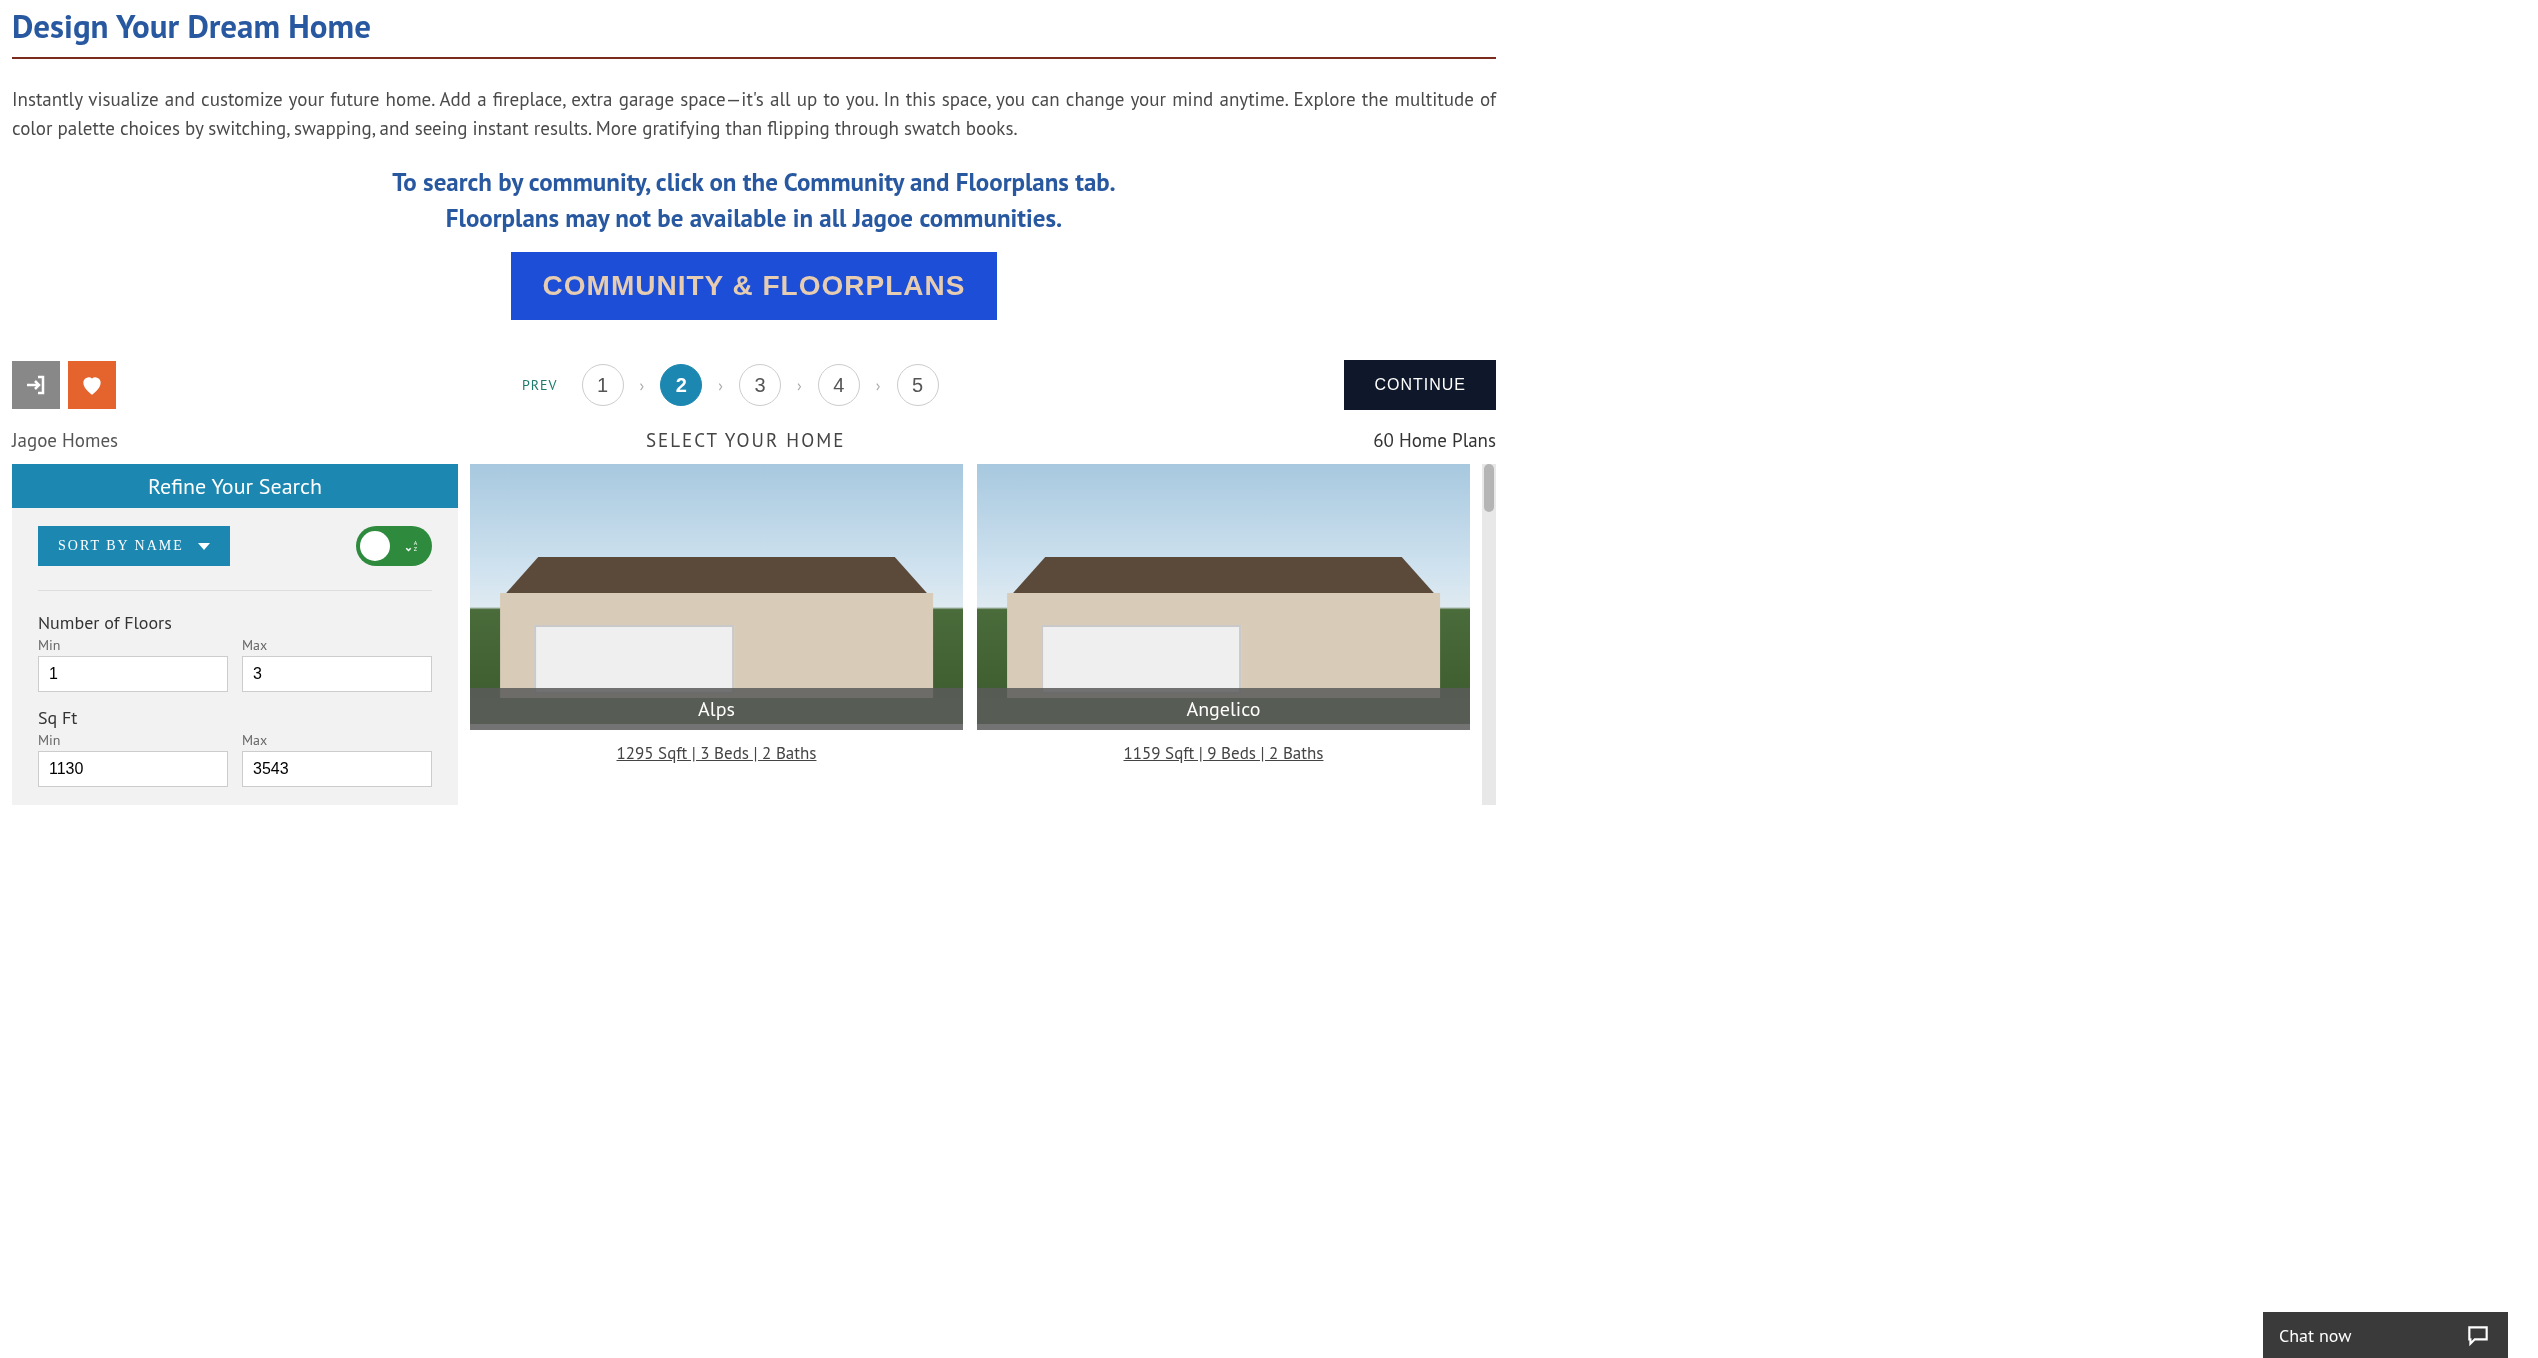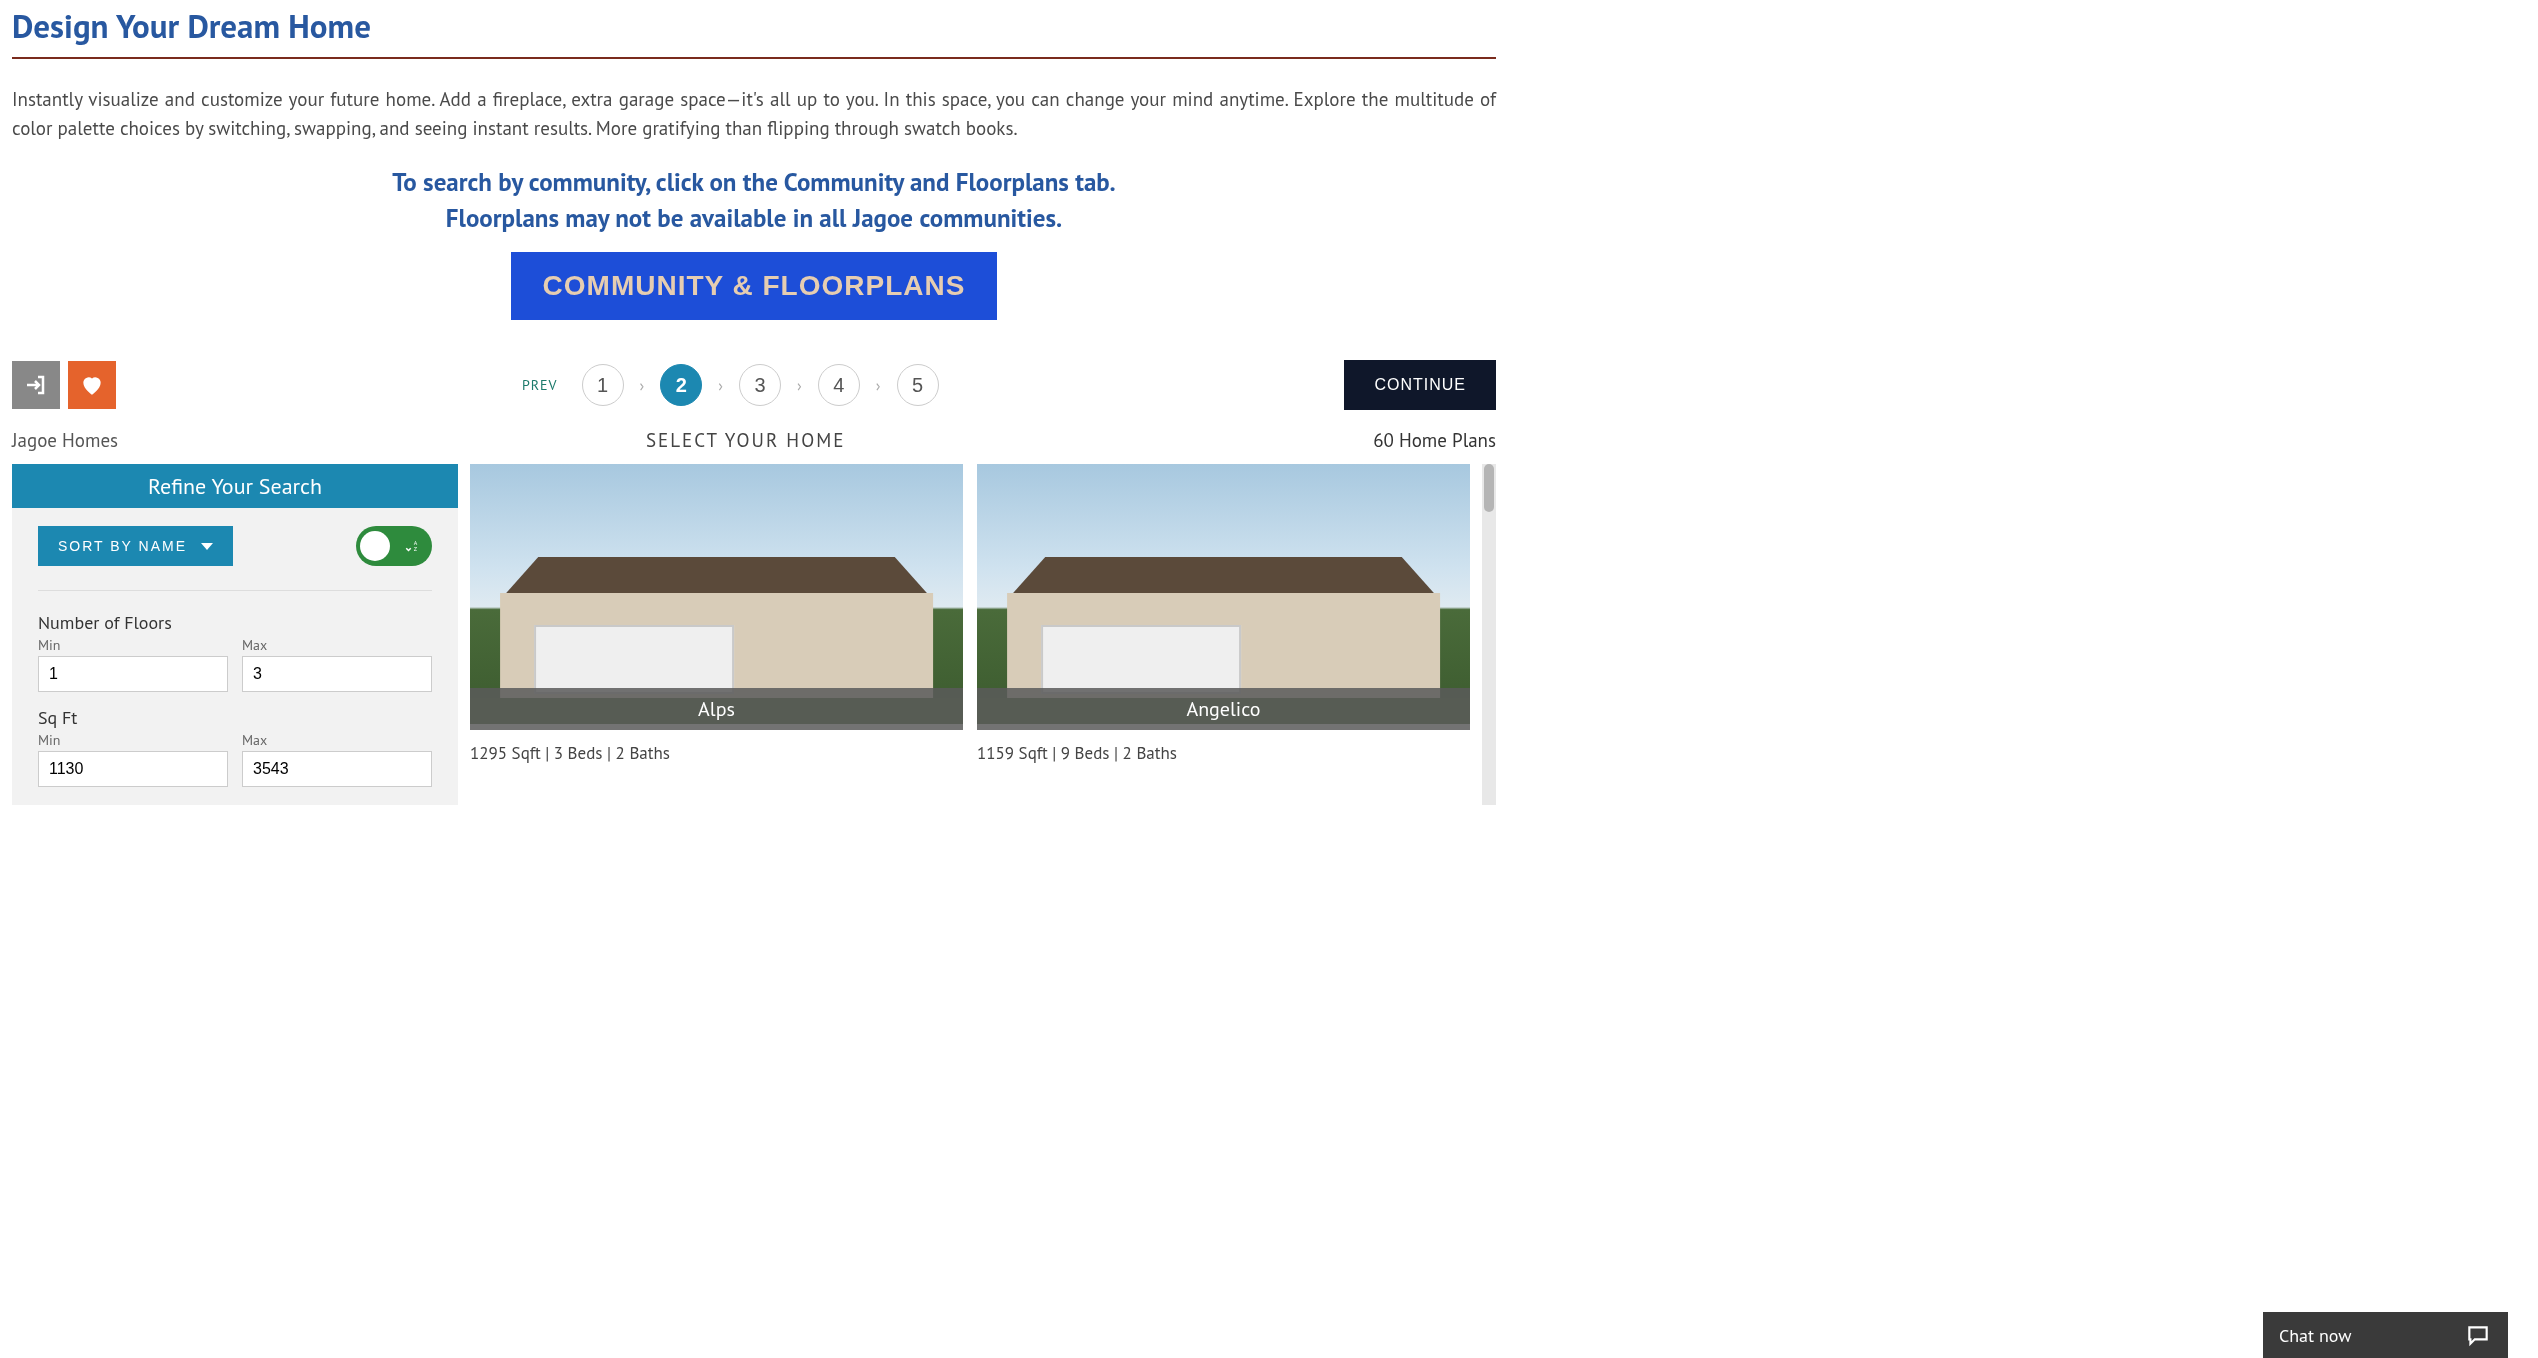--- a/index.html
+++ b/index.html
@@ -23,42 +23,42 @@
   .chev { color: #aaa; font-size: 16px; }
   .continue-btn { background: #0f172a; color: #fff; font-size: 16px; letter-spacing: 1px; padding: 16px 30px; border: none; cursor: pointer; }
   .labels-row { display: flex; justify-content: space-between; margin-top: 18px; font-size: 19px; color: #555; }
   .labels-row .mid { letter-spacing: 2px; color: #444; }
   .labels-row .right { color: #333; }
   .main-row { display: flex; gap: 12px; margin-top: 12px; align-items: flex-start; }
   .sidebar { width: 446px; flex-shrink: 0; }
   .refine-header { background: #1c88b1; color: #fff; text-align: center; font-size: 22px; padding: 8px 0; }
   .sidebar-body { background: #f2f2f2; padding: 18px 26px; }
   .sort-row { display: flex; align-items: center; justify-content: space-between; margin-bottom: 24px; }
-  .sort-btn { background: #1c88b1; color: #fff; font-size: 14px; letter-spacing: 2px; padding: 12px 20px; border: none; cursor: pointer; display: flex; align-items: center; gap: 14px; }
+  .sort-btn { background: #1c88b1; color: #fff; font-size: 14px; letter-spacing: 2px; padding: 12px 20px; border: none; cursor: pointer; display: flex; align-items: center; gap: 14px; font-family: Liberation Serif, serif; }
   .sort-btn .caret { width: 0; height: 0; border-left: 6px solid transparent; border-right: 6px solid transparent; border-top: 7px solid #fff; }
   .toggle { position: relative; width: 76px; height: 40px; background: #2e8b3d; border-radius: 20px; display: flex; align-items: center; cursor: pointer; }
   .toggle .knob { width: 30px; height: 30px; background: #fff; border-radius: 50%; position: absolute; left: 4px; }
   .toggle .az { position: absolute; right: 10px; color: #fff; font-size: 10px; display:flex; align-items:center; gap:2px; }
   .sidebar hr { border: none; border-top: 1px solid #ddd; margin: 8px 0 20px 0; }
   .filter-label { font-size: 18px; color: #333; margin-bottom: 2px; }
   .minmax-row { display: flex; gap: 14px; margin-bottom: 14px; }
   .minmax-col { flex: 1; }
   .minmax-col .sm { font-size: 14px; color: #666; margin-bottom: 2px; }
   .minmax-col input { width: 100%; padding: 8px 10px; border: 1px solid #ccc; font-size: 16px; background: #fff; }
   .cards { flex: 1; display: flex; gap: 14px; }
   .card { flex: 1; display: flex; flex-direction: column; }
   .card-img { height: 260px; position: relative; overflow: hidden; margin-bottom: 0; }
   .sky { position: absolute; inset: 0; background: linear-gradient(180deg, #a7c8df 0%, #cfe2ef 40%, #dfeaf1 55%, #4a6b3a 56%, #3b5a2e 100%); }
   .house { position: absolute; bottom: 24px; left: 50%; transform: translateX(-50%); width: 88%; height: 46%; }
   .roof { position: absolute; top: -24px; left: -4%; right: -4%; height: 42px; background: #5b4a3a; clip-path: polygon(4% 100%, 12% 0, 88% 0, 96% 100%); }
   .wall { position: absolute; top: 12px; left: 0; right: 0; bottom: 0; background: #d8ccb8; }
   .garage { position: absolute; left: 8%; bottom: 6px; width: 46%; height: 58%; background: #efefef; border: 2px solid #c9c9c9; }
   .grass { position: absolute; bottom: 0; left: 0; right: 0; height: 26px; background: #45692f; }
   .name-bar { background: rgba(90,90,90,0.85); color: #fff; text-align: center; font-size: 20px; padding: 8px 0; margin-top: -36px; position: relative; z-index: 2; }
-  .card-meta { color: #444; font-size: 17px; margin-top: 12px; }
+  .card-meta { text-align: center; color: #444; font-size: 17px; margin-top: 12px; text-decoration: underline; }
   .scroll-track { width: 14px; background: #e8e8e8; align-self: stretch; position: relative;}
   .scroll-thumb { position: absolute; top: 0; left: 2px; right: 2px; height: 48px; background: #b5b5b5; border-radius: 5px; }
   .chat-bar { position: fixed; right: 30px; bottom: 0; width: 245px; background: #3a3a3a; color: #fff; display: flex; align-items: center; justify-content: space-between; padding: 10px 16px; font-size: 18px; }
   .chat-bar .bubble { width: 28px; height: 26px; }
 </style>
 </head>
 <body>
 
 <div class="container">
   <h1 class="page-title">Design Your Dream Home</h1>

